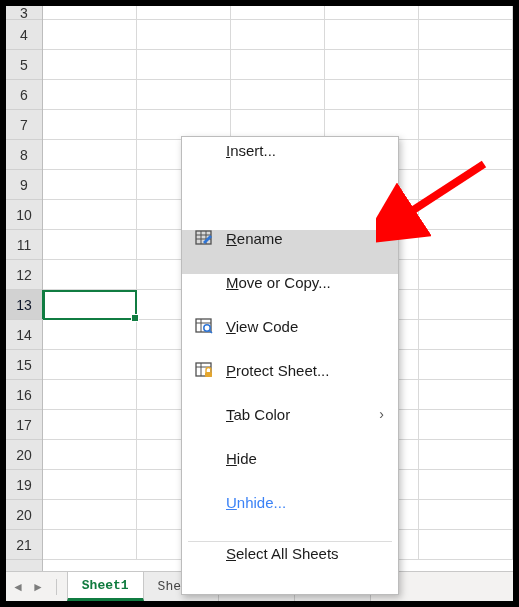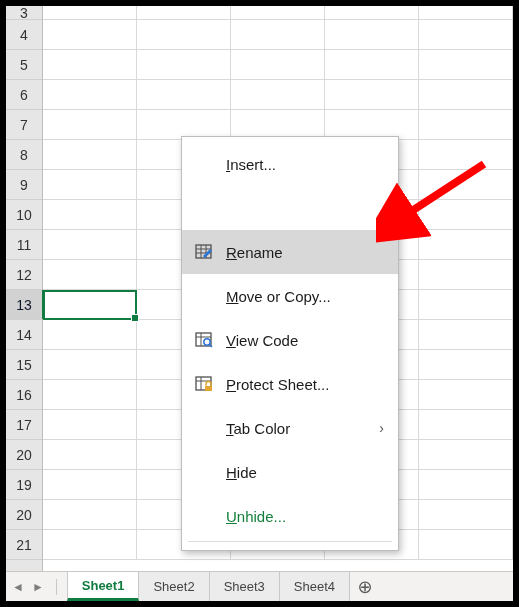--- a/index.html
+++ b/index.html
@@ -109,20 +109,21 @@
   .tabnav span { font-size: 12px; line-height: 1; }
   .tabnav .divider { width:1px; height:16px; background:#c8c8c8; margin:0 4px;}
   .tab {
     padding: 8px 14px;
     display: flex;
     align-items: center;
     border-right: 1px solid #c8c8c8;
     color: #444;
     background: #ececec;
     position: relative;
+    font-family: Liberation Mono, monospace;
   }
   .tab.active {
     background: #fff;
     border-top: 1px solid #c8c8c8;
     border-left: 1px solid #c8c8c8;
     border-bottom: 3px solid #107c41;
     color: #0f7b3e;
     font-weight: 600;
     margin-top: -1px;
   }
@@ -143,32 +144,32 @@
     background: #fff;
     border: 1px solid #bcbcbc;
     box-shadow: 2px 3px 7px rgba(0,0,0,0.25);
     padding: 5px 0;
     z-index: 20;
   }
   .ctxmenu .item {
     height: 44px;
     padding: 0 14px 0 12px;
     display: flex;
-    align-items: center;
+    align-items: flex-start;
     gap: 12px;
     font-size: 15px;
     color: #1b1b1b;
     position: relative;
   }
   .ctxmenu .item .icon {
     width: 20px;
     display:flex; align-items:center; justify-content:center;
   }
   .ctxmenu .item.hl { background: #d8d8d8; margin-top: 44px; }
-  .ctxmenu .item.disabled { color: #15803d; }
+  .ctxmenu .item.disabled { color: #3b82f6; }
   .ctxmenu .item .chev {
     margin-left: auto;
     color: #555;
     font-size: 14px;
   }
   .ctxmenu .sep {
     height: 1px;
     background: #dcdcdc;
     margin: 3px 6px;
   }
@@ -415,20 +416,24 @@
       </div>
       <div class="item">
         <span class="icon"></span>
         <span><span class="mn">H</span>ide</span>
       </div>
       <div class="item disabled">
         <span class="icon"></span>
         <span><span class="mn">U</span>nhide...</span>
       </div>
       <div class="sep"></div>
+      <div class="item">
+        <span class="icon"></span>
+        <span><span class="mn">S</span>elect All Sheets</span>
+      </div>
     </div>
 
   <svg class="arrow" width="120" height="90">
     <defs>
       <marker id="ah" markerWidth="8" markerHeight="8" refX="2" refY="4" orient="auto">
         <polygon points="0 0, 8 4, 0 8" fill="#ff0000"></polygon>
       </marker>
     </defs>
     <line x1="108" y1="8" x2="25" y2="62" stroke="#ff0000" stroke-width="8" marker-end="url(#ah)"></line>
   </svg>

